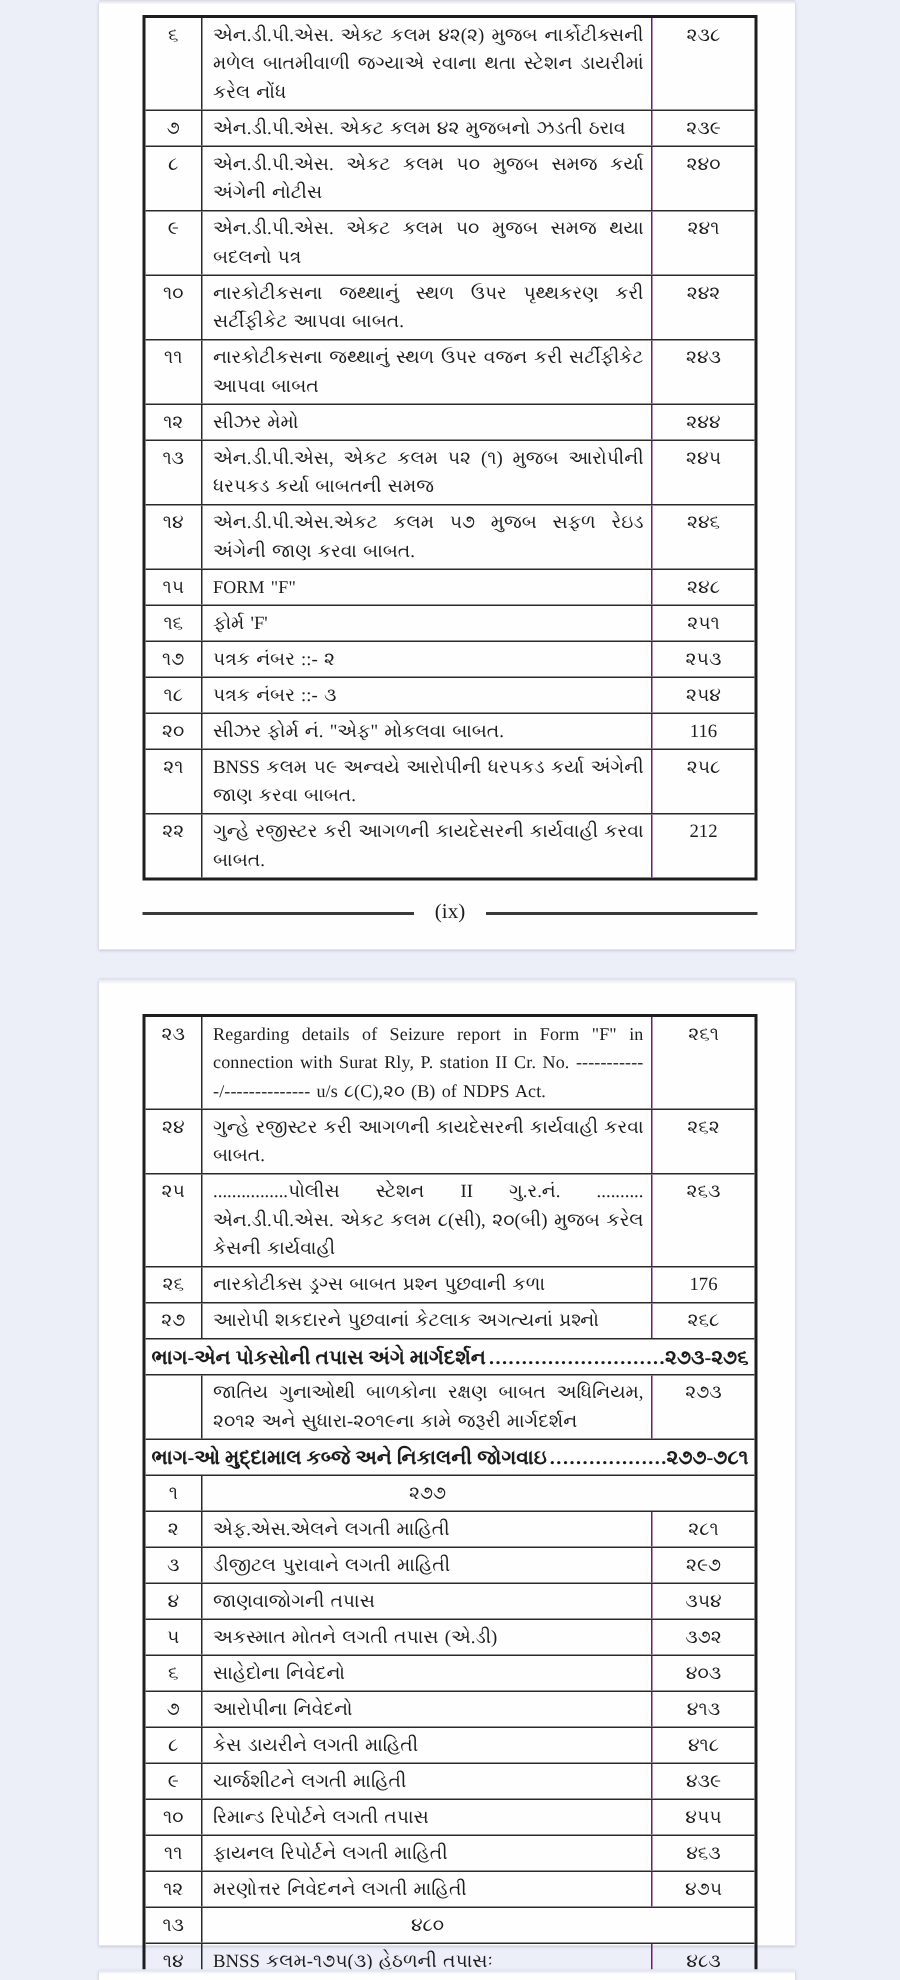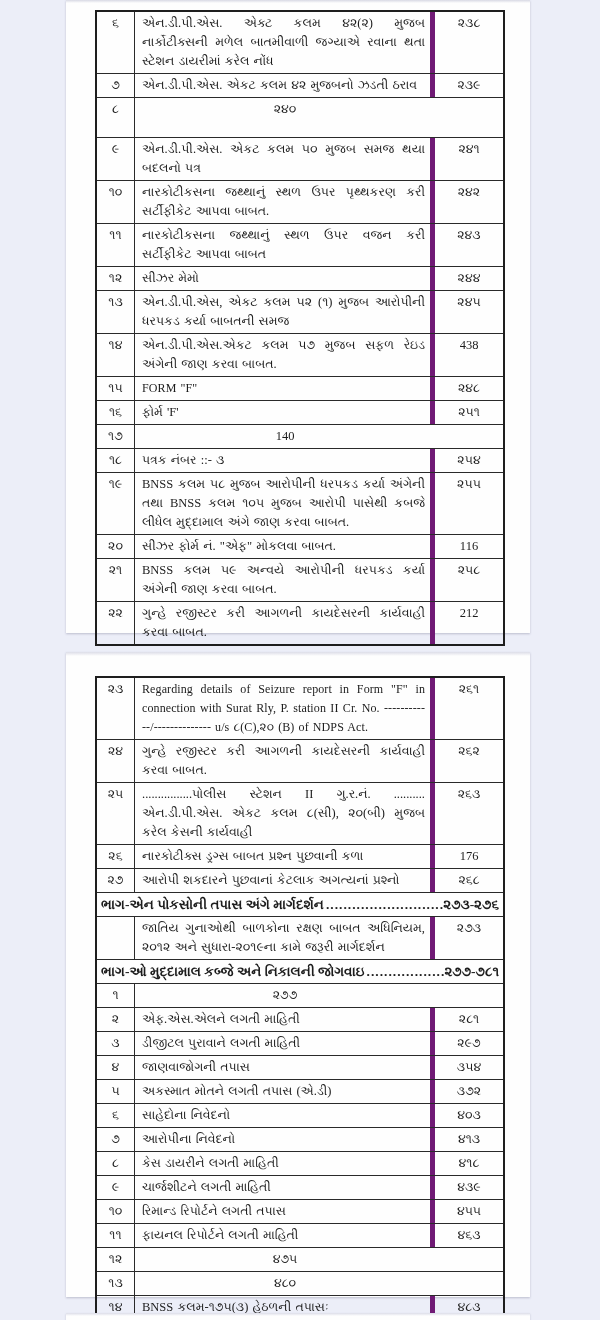--- a/index.html
+++ b/index.html
@@ -38,21 +38,21 @@
     grid-template-columns: 38px 1fr 68px;
     border-bottom: 1px solid #2a2a2a;
   }
   .trow:last-child { border-bottom: none; }
   .trow .c-no {
     border-right: 1px solid #2a2a2a;
     text-align: center; padding: 2px 1px;
     font-size: 12.5px; line-height: 19px;
   }
   .trow .c-text {
-    border-right: 5px solid #701a75;
+    border-right: 1px solid #701a75;
     padding: 2px 5px 2px 7px;
     font-size: 12.5px; line-height: 19px;
     text-align: justify;
     word-spacing: 1px;
   }
   .trow .c-page {
     text-align: center; padding: 2px 2px;
     font-size: 12.5px; line-height: 19px;
   }
   .trow.h1 { min-height: 21px; }
@@ -100,20 +100,21 @@
           <div class="c-text">એન.ડી.પી.એસ. એક્ટ કલમ ૪૨(૨) મુજબ નાર્કોટીક્સની મળેલ બાતમીવાળી જગ્યાએ રવાના થતા સ્ટેશન ડાયરીમાં કરેલ નોંધ</div>
           <div class="c-page">૨૩૮</div>
         </div>
         <div class="trow h1">
           <div class="c-no">૭</div>
           <div class="c-text">એન.ડી.પી.એસ. એકટ કલમ ૪૨ મુજબનો ઝડતી ઠરાવ</div>
           <div class="c-page">૨૩૯</div>
         </div>
         <div class="trow h2">
           <div class="c-no">૮</div>
+          <div class="c-text">એન.ડી.પી.એસ. એકટ કલમ ૫૦ મુજબ સમજ કર્યા અંગેની નોટીસ</div>
           <div class="c-page">૨૪૦</div>
         </div>
         <div class="trow h2">
           <div class="c-no">૯</div>
           <div class="c-text">એન.ડી.પી.એસ. એકટ કલમ ૫૦ મુજબ સમજ થયા બદલનો પત્ર</div>
           <div class="c-page">૨૪૧</div>
         </div>
         <div class="trow h2">
           <div class="c-no">૧૦</div>
           <div class="c-text">નારકોટીકસના જથ્થાનું સ્થળ ઉપર પૃથ્થકરણ કરી સર્ટીફીકેટ આપવા બાબત.</div>
@@ -130,45 +131,41 @@
           <div class="c-page">૨૪૪</div>
         </div>
         <div class="trow h2">
           <div class="c-no">૧૩</div>
           <div class="c-text">એન.ડી.પી.એસ, એકટ કલમ ૫૨ (૧) મુજબ આરોપીની ધરપકડ કર્યા બાબતની સમજ</div>
           <div class="c-page">૨૪૫</div>
         </div>
         <div class="trow h2">
           <div class="c-no">૧૪</div>
           <div class="c-text">એન.ડી.પી.એસ.એકટ કલમ ૫૭ મુજબ સફળ રેઇડ અંગેની જાણ કરવા બાબત.</div>
-          <div class="c-page">438</div>
+          <div class="c-page">૨૪૬</div>
         </div>
         <div class="trow h1 latin">
           <div class="c-no">૧૫</div>
           <div class="c-text">FORM "F"</div>
           <div class="c-page">૨૪૮</div>
         </div>
         <div class="trow h1">
           <div class="c-no">૧૬</div>
           <div class="c-text">ફોર્મ 'F'</div>
           <div class="c-page">૨૫૧</div>
         </div>
         <div class="trow h1">
           <div class="c-no">૧૭</div>
-          <div class="c-page">140</div>
+          <div class="c-text">પત્રક નંબર ::- ૨</div>
+          <div class="c-page">૨૫૩</div>
         </div>
         <div class="trow h1">
           <div class="c-no">૧૮</div>
           <div class="c-text">પત્રક નંબર ::- ૩</div>
           <div class="c-page">૨૫૪</div>
-        </div>
-        <div class="trow h3">
-          <div class="c-no">૧૯</div>
-          <div class="c-text">BNSS કલમ ૫૮ મુજબ આરોપીની ધરપકડ કર્યા અંગેની તથા BNSS કલમ ૧૦૫ મુજબ આરોપી પાસેથી કબજે લીધેલ મુદ્દામાલ અંગે જાણ કરવા બાબત.</div>
-          <div class="c-page">૨૫૫</div>
         </div>
         <div class="trow h1">
           <div class="c-no">૨૦</div>
           <div class="c-text">સીઝર ફોર્મ નં. "એફ" મોકલવા બાબત.</div>
           <div class="c-page">116</div>
         </div>
         <div class="trow h2">
           <div class="c-no">૨૧</div>
           <div class="c-text">BNSS કલમ ૫૯ અન્વયે આરોપીની ધરપકડ કર્યા અંગેની જાણ કરવા બાબત.</div>
           <div class="c-page">૨૫૮</div>
@@ -277,20 +274,21 @@
           <div class="c-text">રિમાન્ડ રિપોર્ટને લગતી તપાસ</div>
           <div class="c-page">૪૫૫</div>
         </div>
         <div class="trow h1">
           <div class="c-no">૧૧</div>
           <div class="c-text">ફાયનલ રિપોર્ટને લગતી માહિતી</div>
           <div class="c-page">૪૬૩</div>
         </div>
         <div class="trow h1">
           <div class="c-no">૧૨</div>
+          <div class="c-text">મરણોત્તર નિવેદનને લગતી માહિતી</div>
           <div class="c-page">૪૭૫</div>
         </div>
         <div class="trow h1">
           <div class="c-no">૧૩</div>
           <div class="c-page">૪૮૦</div>
         </div>
         <div class="trow h1">
           <div class="c-no">૧૪</div>
           <div class="c-text">BNSS કલમ-૧૭૫(૩) હેઠળની તપાસઃ</div>
           <div class="c-page">૪૮૩</div>

